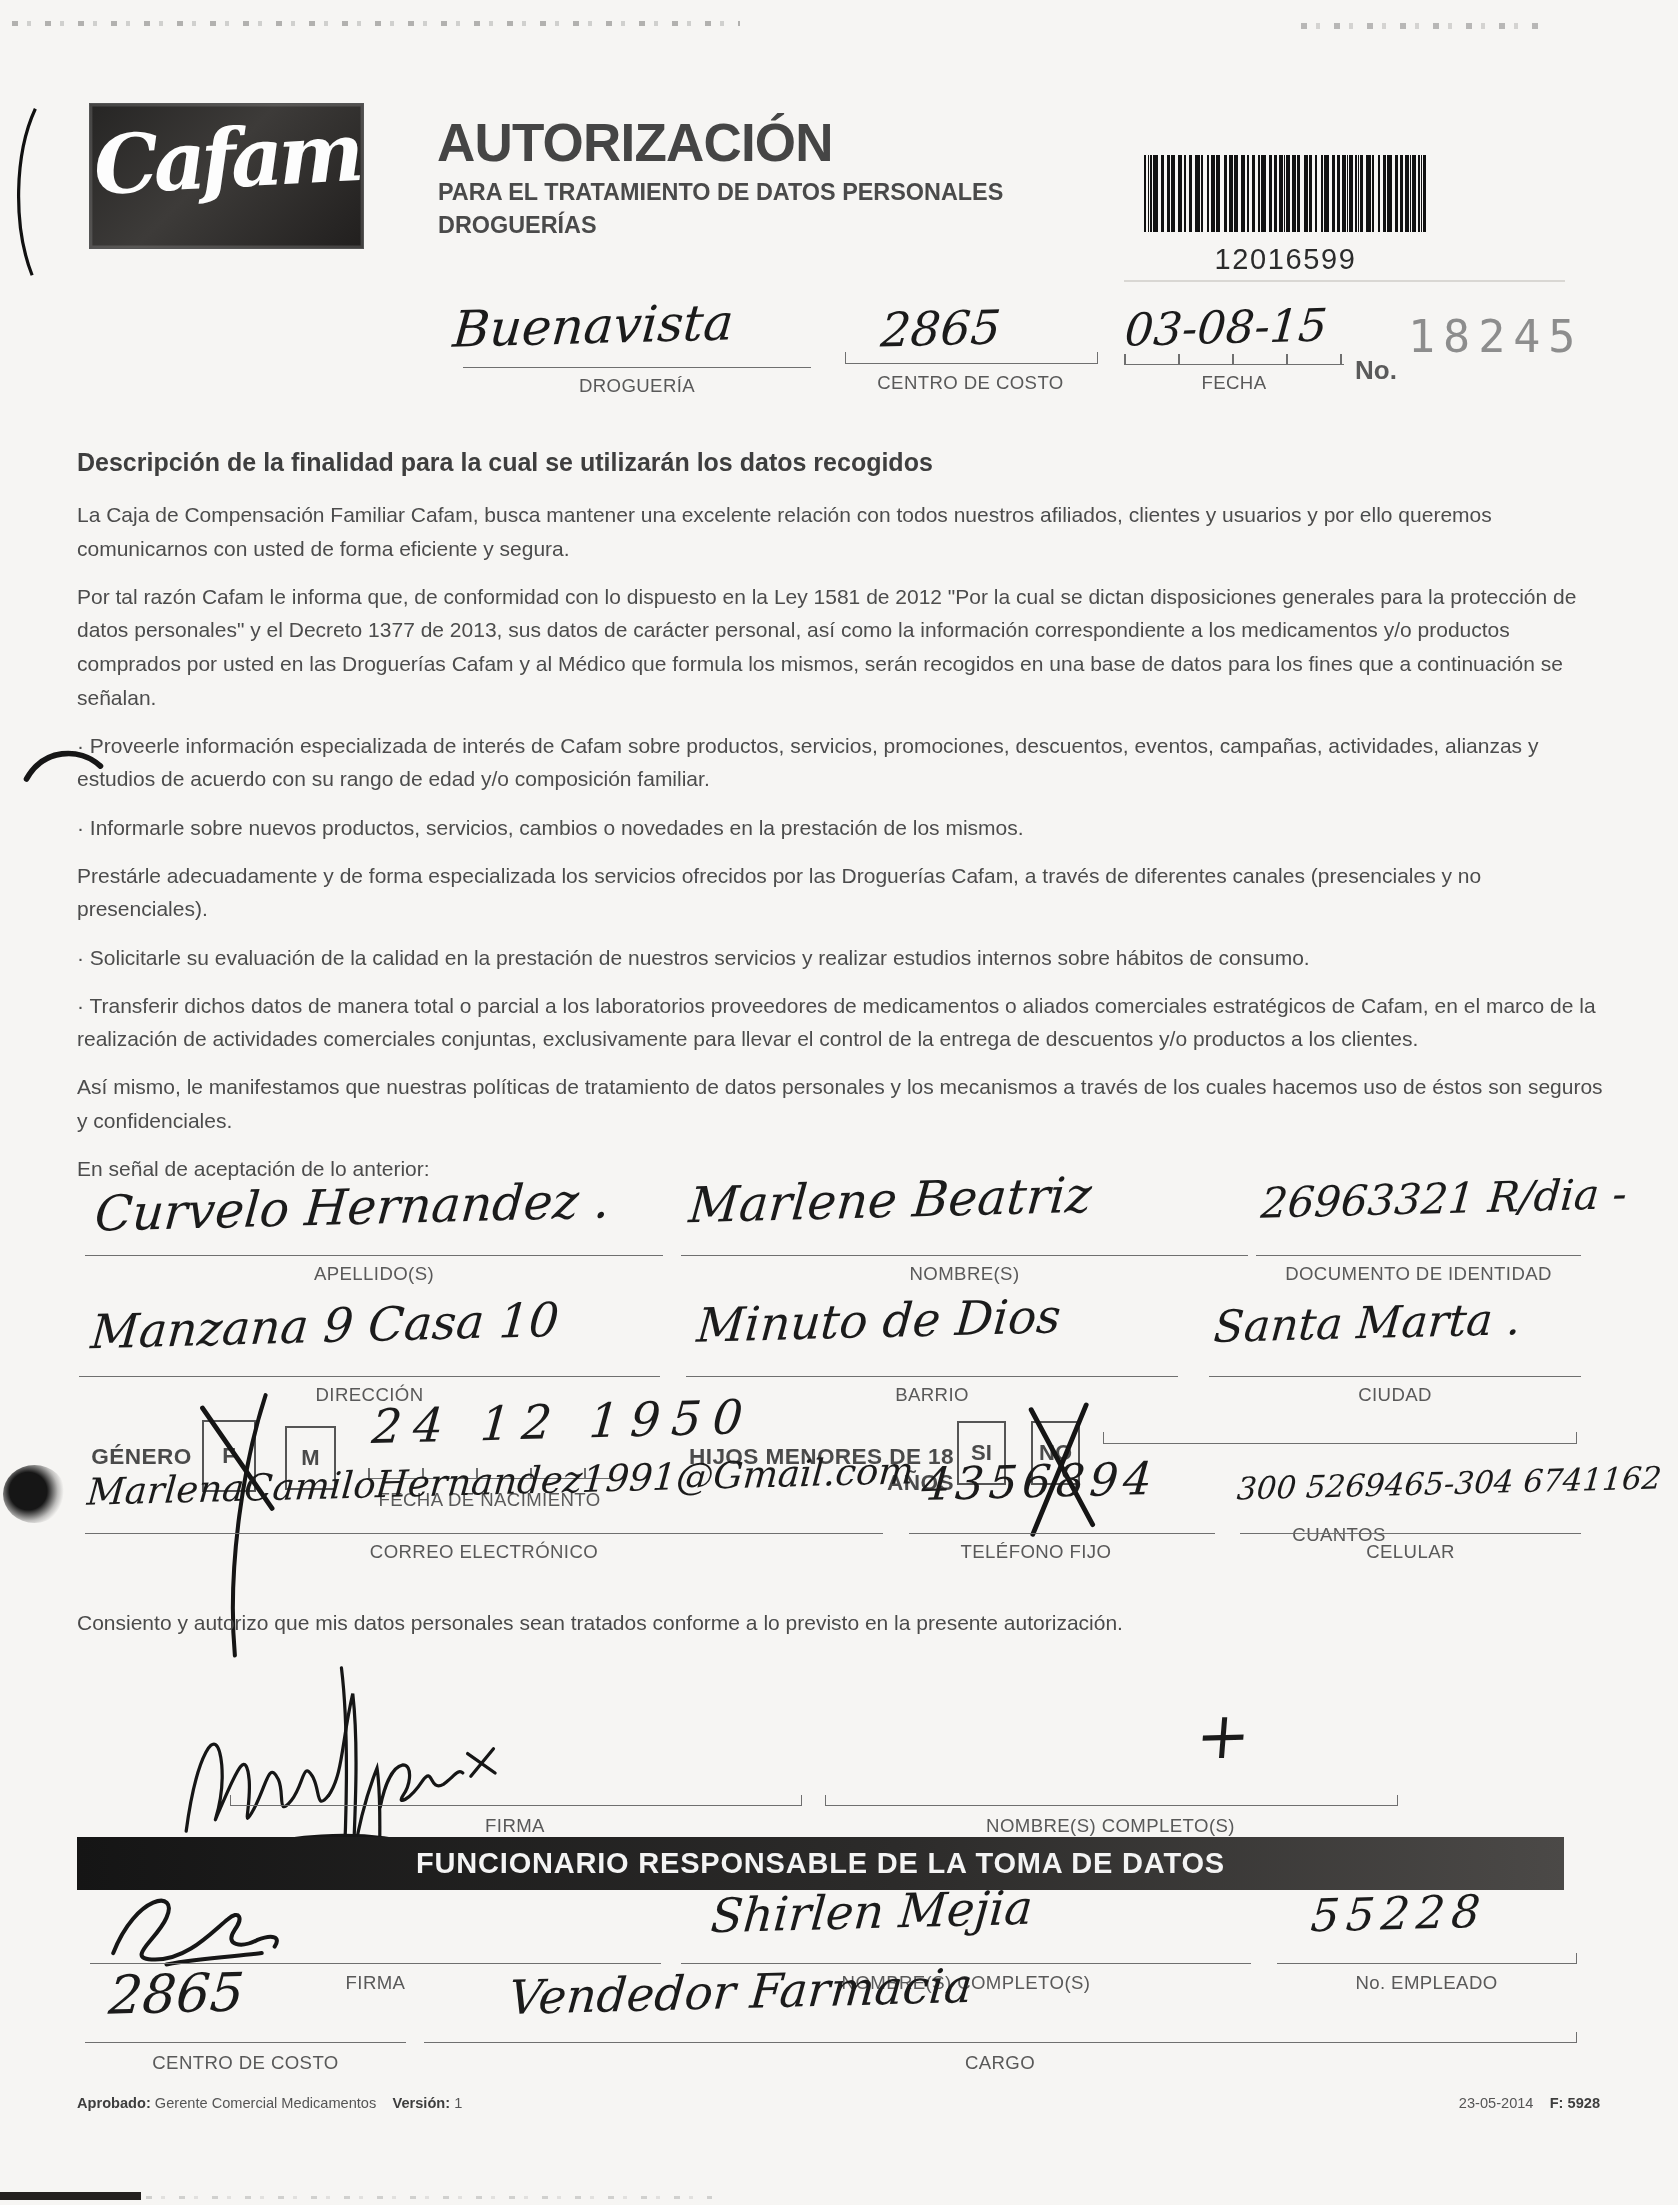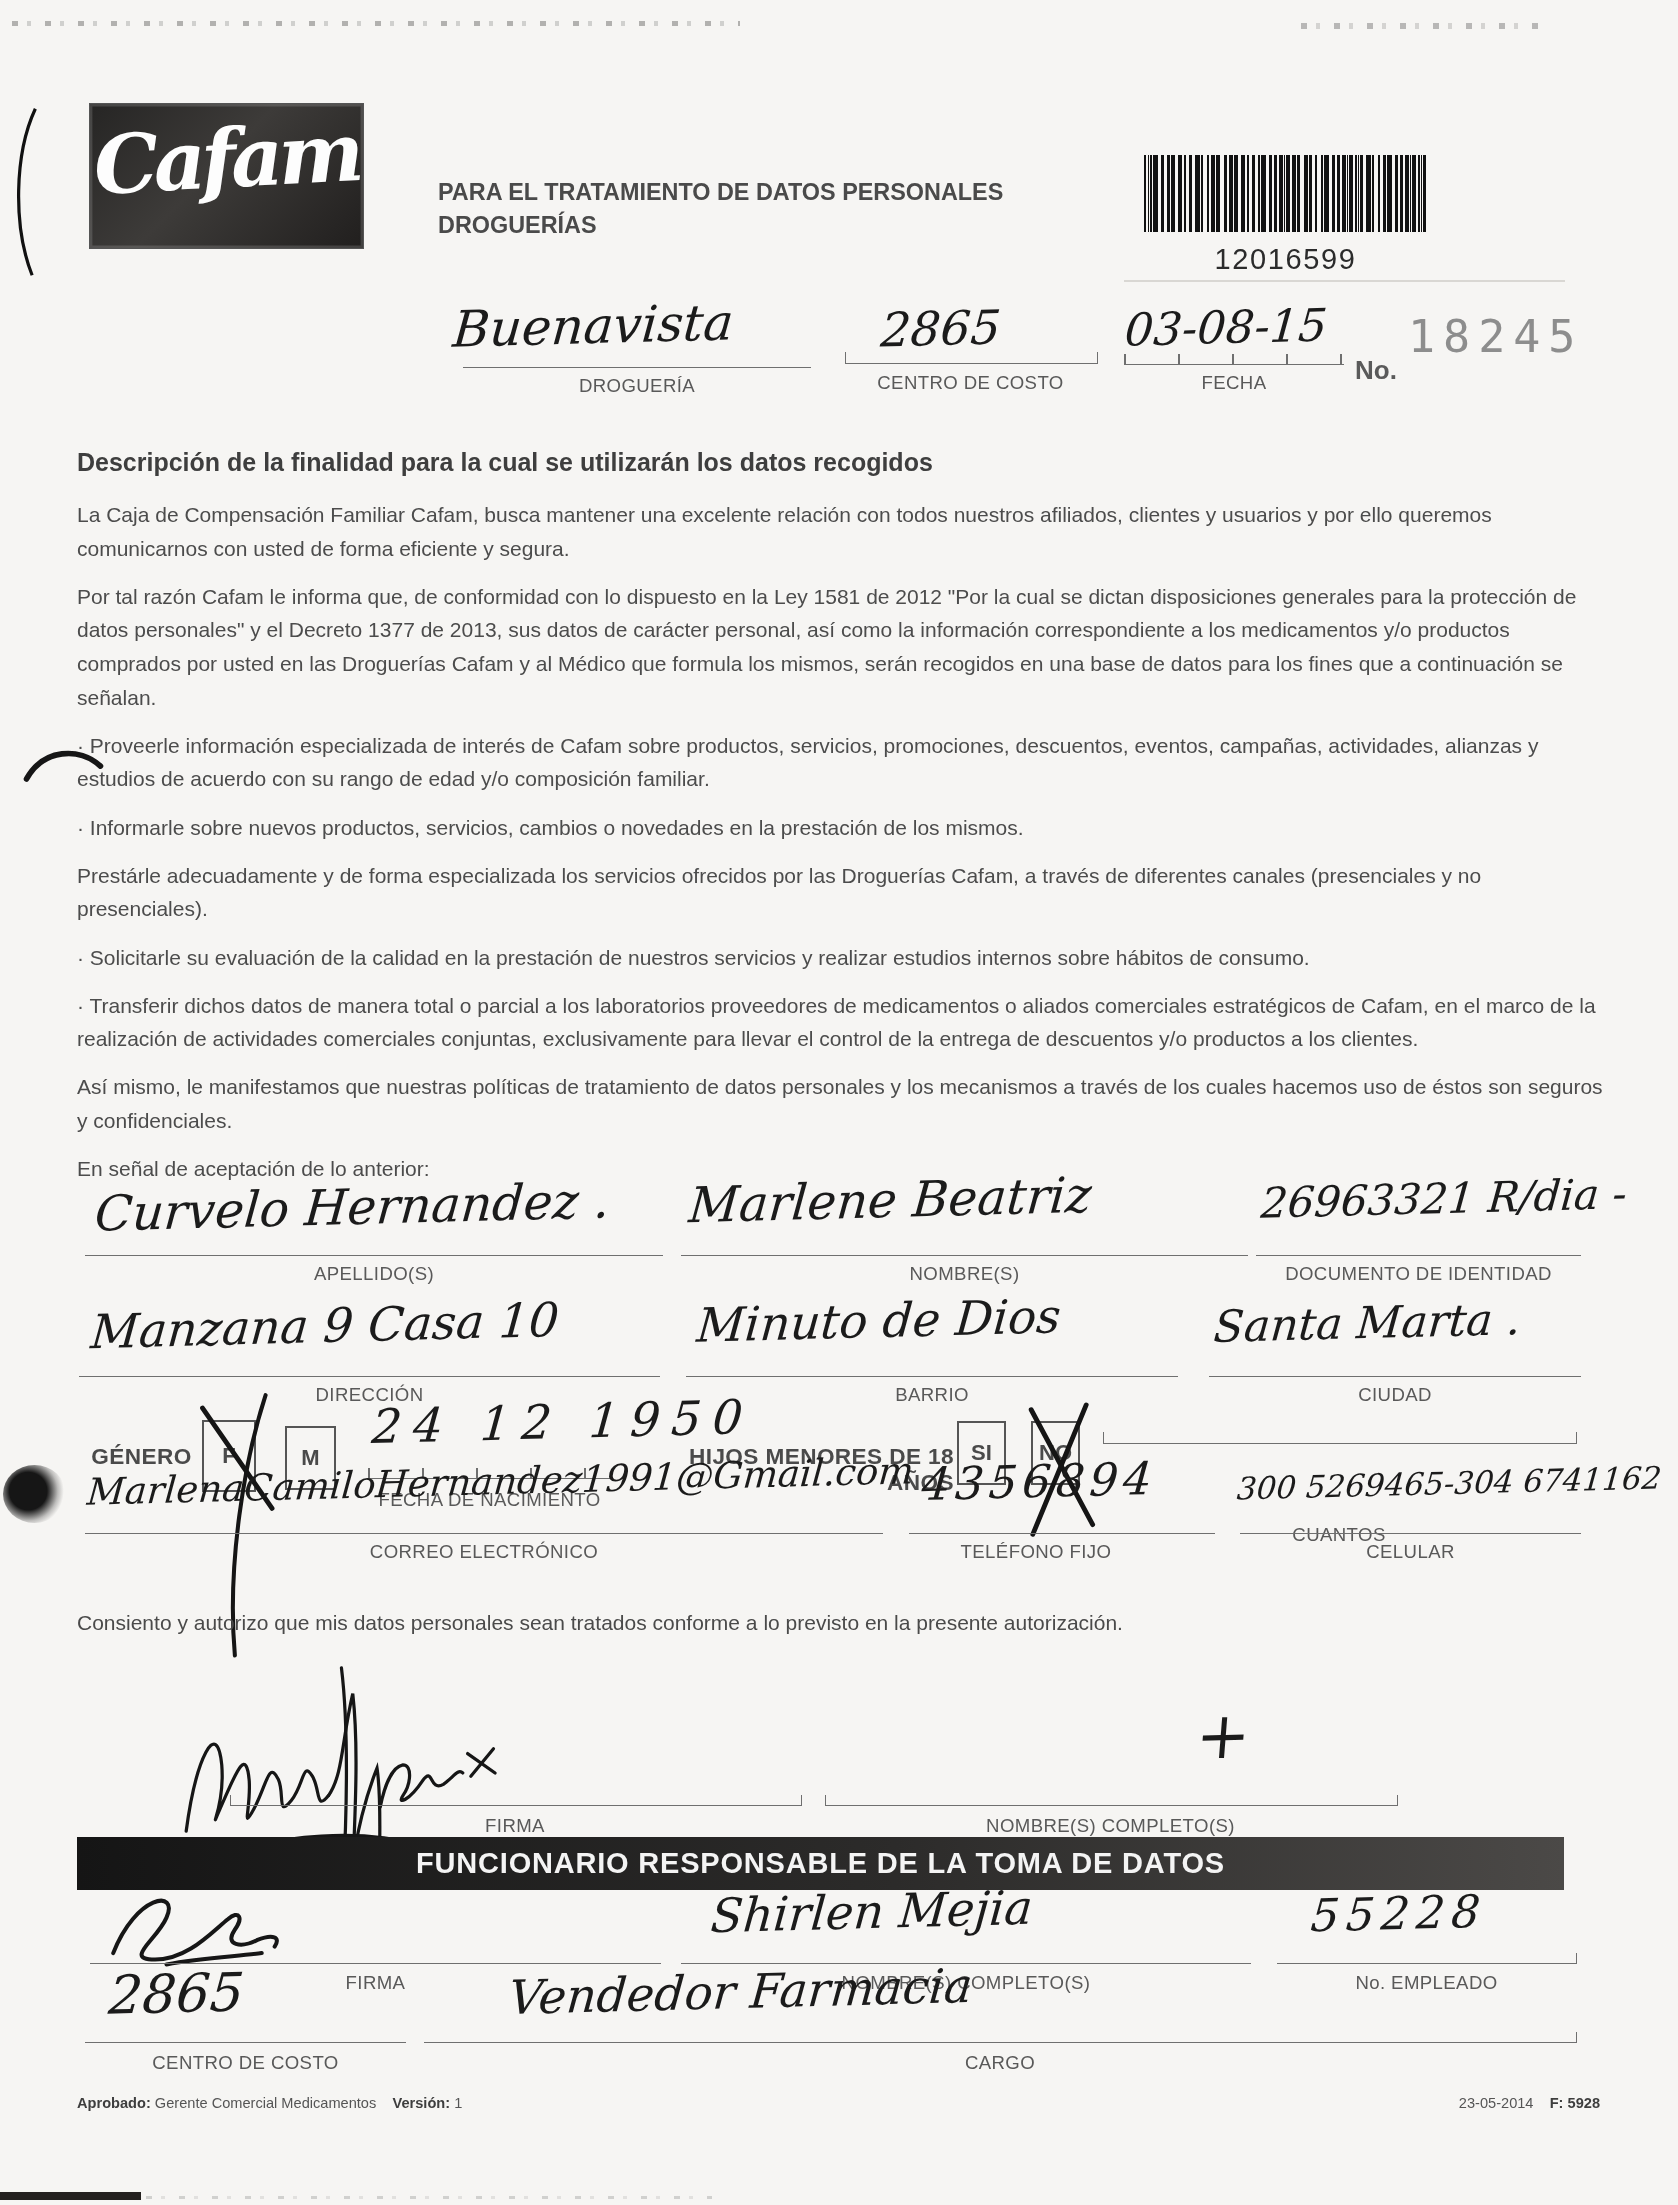--- a/index.html
+++ b/index.html
@@ -71,20 +71,21 @@
   <svg class="abs" style="left:22.6px;top:742px;" width="81" height="45" viewBox="0 0 100 56">
     <path d="M4,46 C25,8 70,6 96,30" stroke="#161616" stroke-width="7" fill="none" stroke-linecap="round"></path>
   </svg>
   <div class="abs" id="blob1"></div>
   <div class="abs" id="bottom-smudge"></div>
   <div class="abs noise" id="bottom-dashes"></div>
 
   <div class="abs" id="logo-box">
     <div id="logo-text">Cafam</div>
   </div>
+  <div class="abs" id="title">AUTORIZACIÓN</div>
   <div class="abs" id="subtitle">PARA EL TRATAMIENTO DE DATOS PERSONALES</div>
   <div class="abs" id="subtitle2">DROGUERÍAS</div>
   <div class="abs" id="barcode"></div>
   <div class="abs" id="barcode-number">12016599</div>
   <div class="abs" id="barcode-rule"></div>
 
   <div class="hand" style="left:453px;top:297px;font-size:50px;">Buenavista</div>
   <div class="abs wline" style="left:463px;top:356px;width:348px;height:11.3px;"></div>
   <div class="flabel" style="left:463px;top:375px;width:348px;">DROGUERÍA</div>
 

